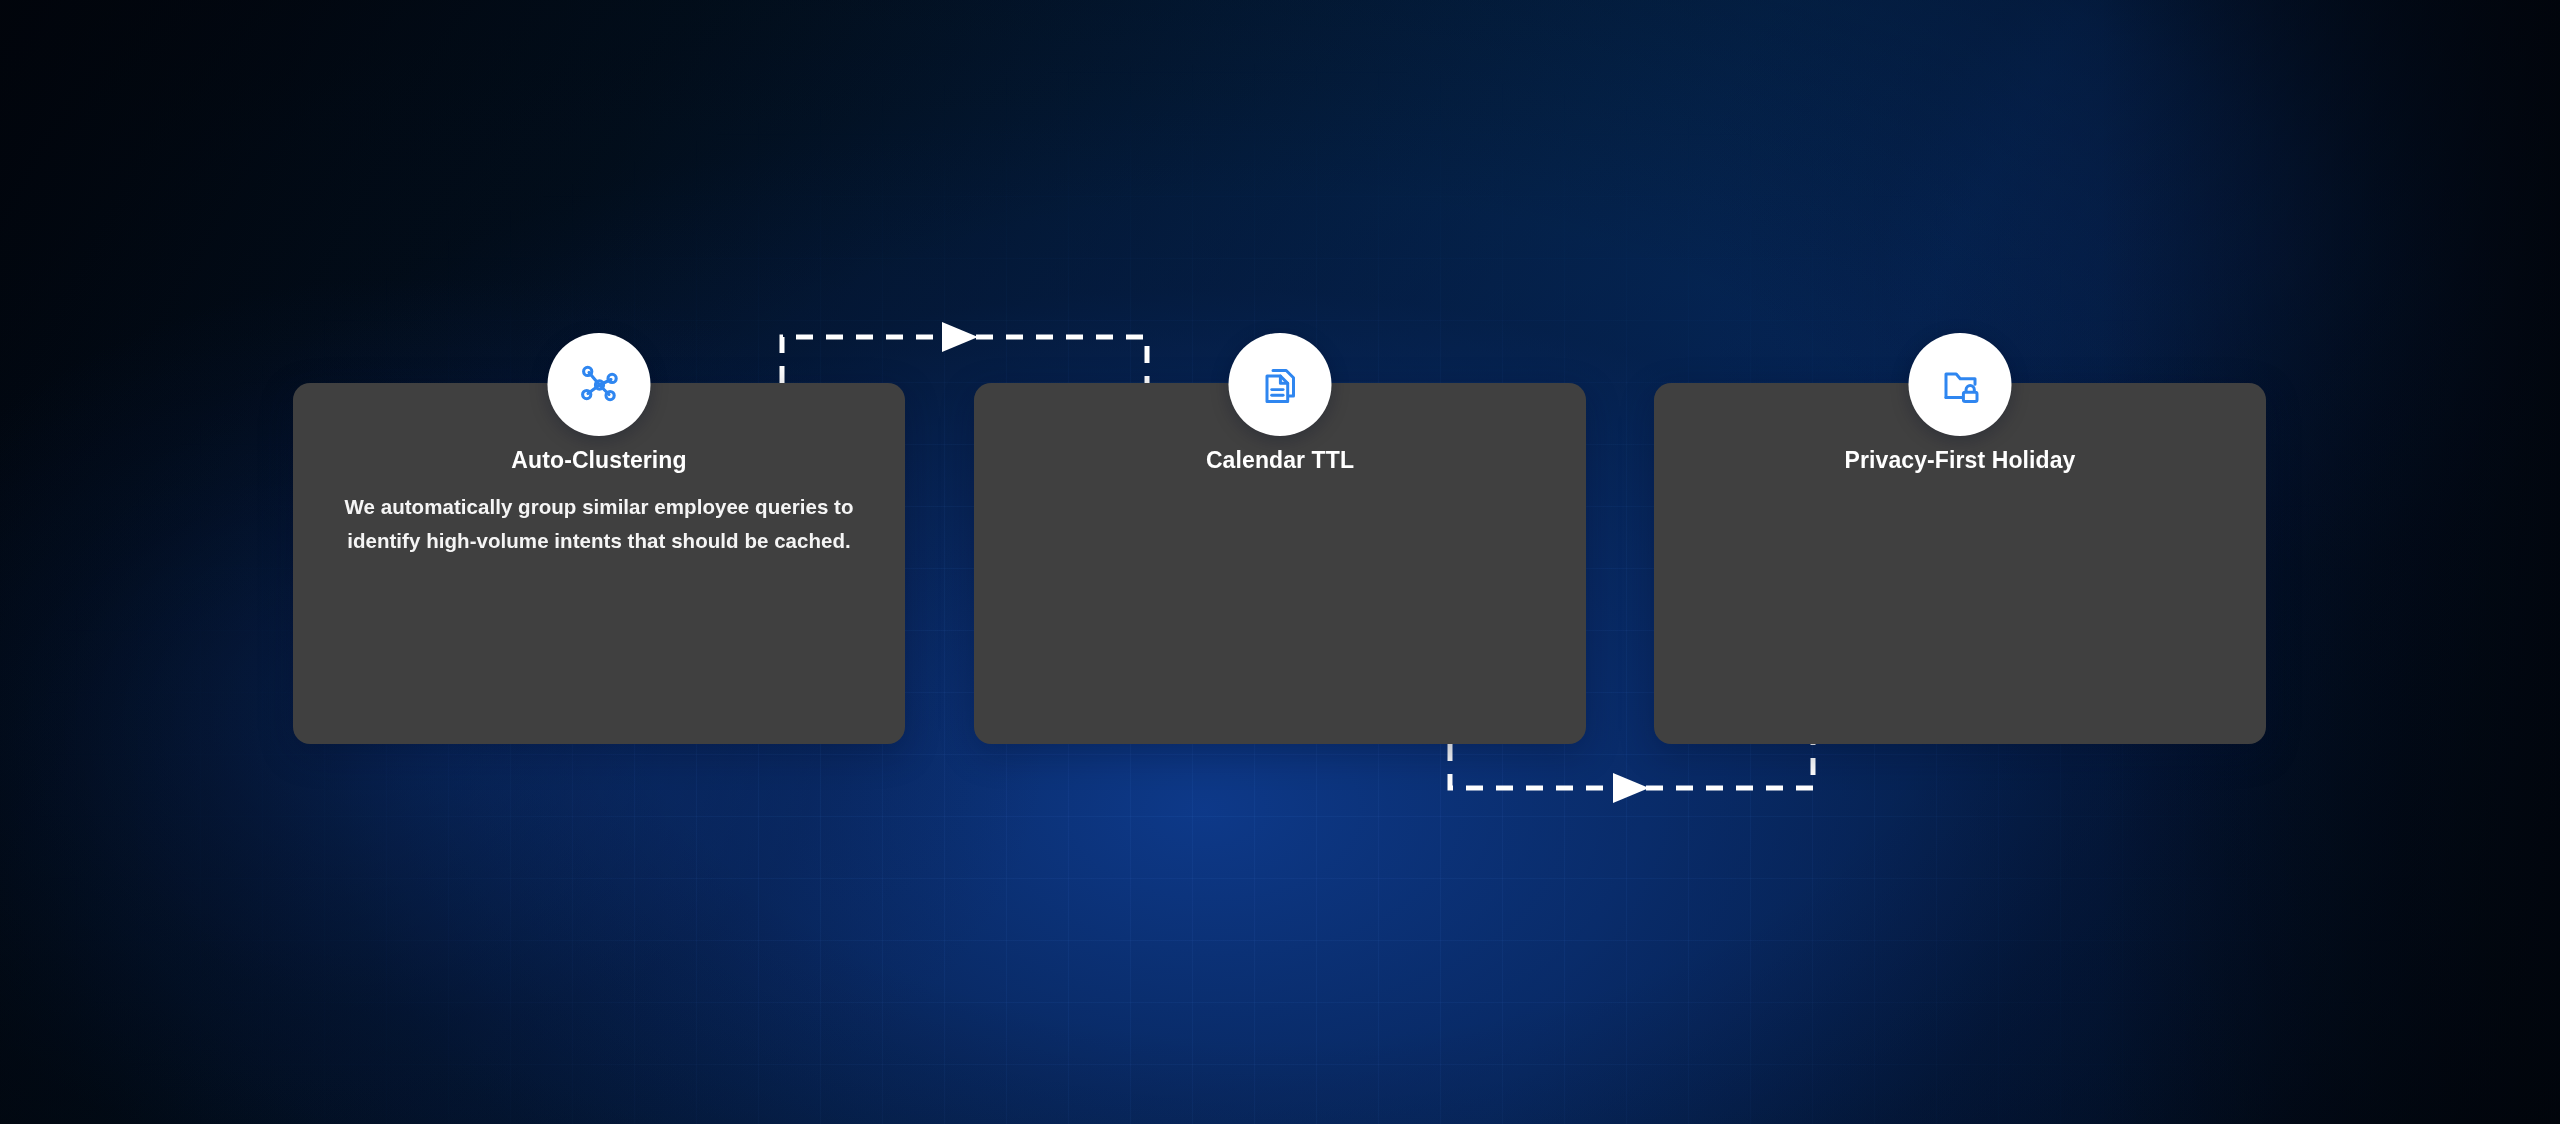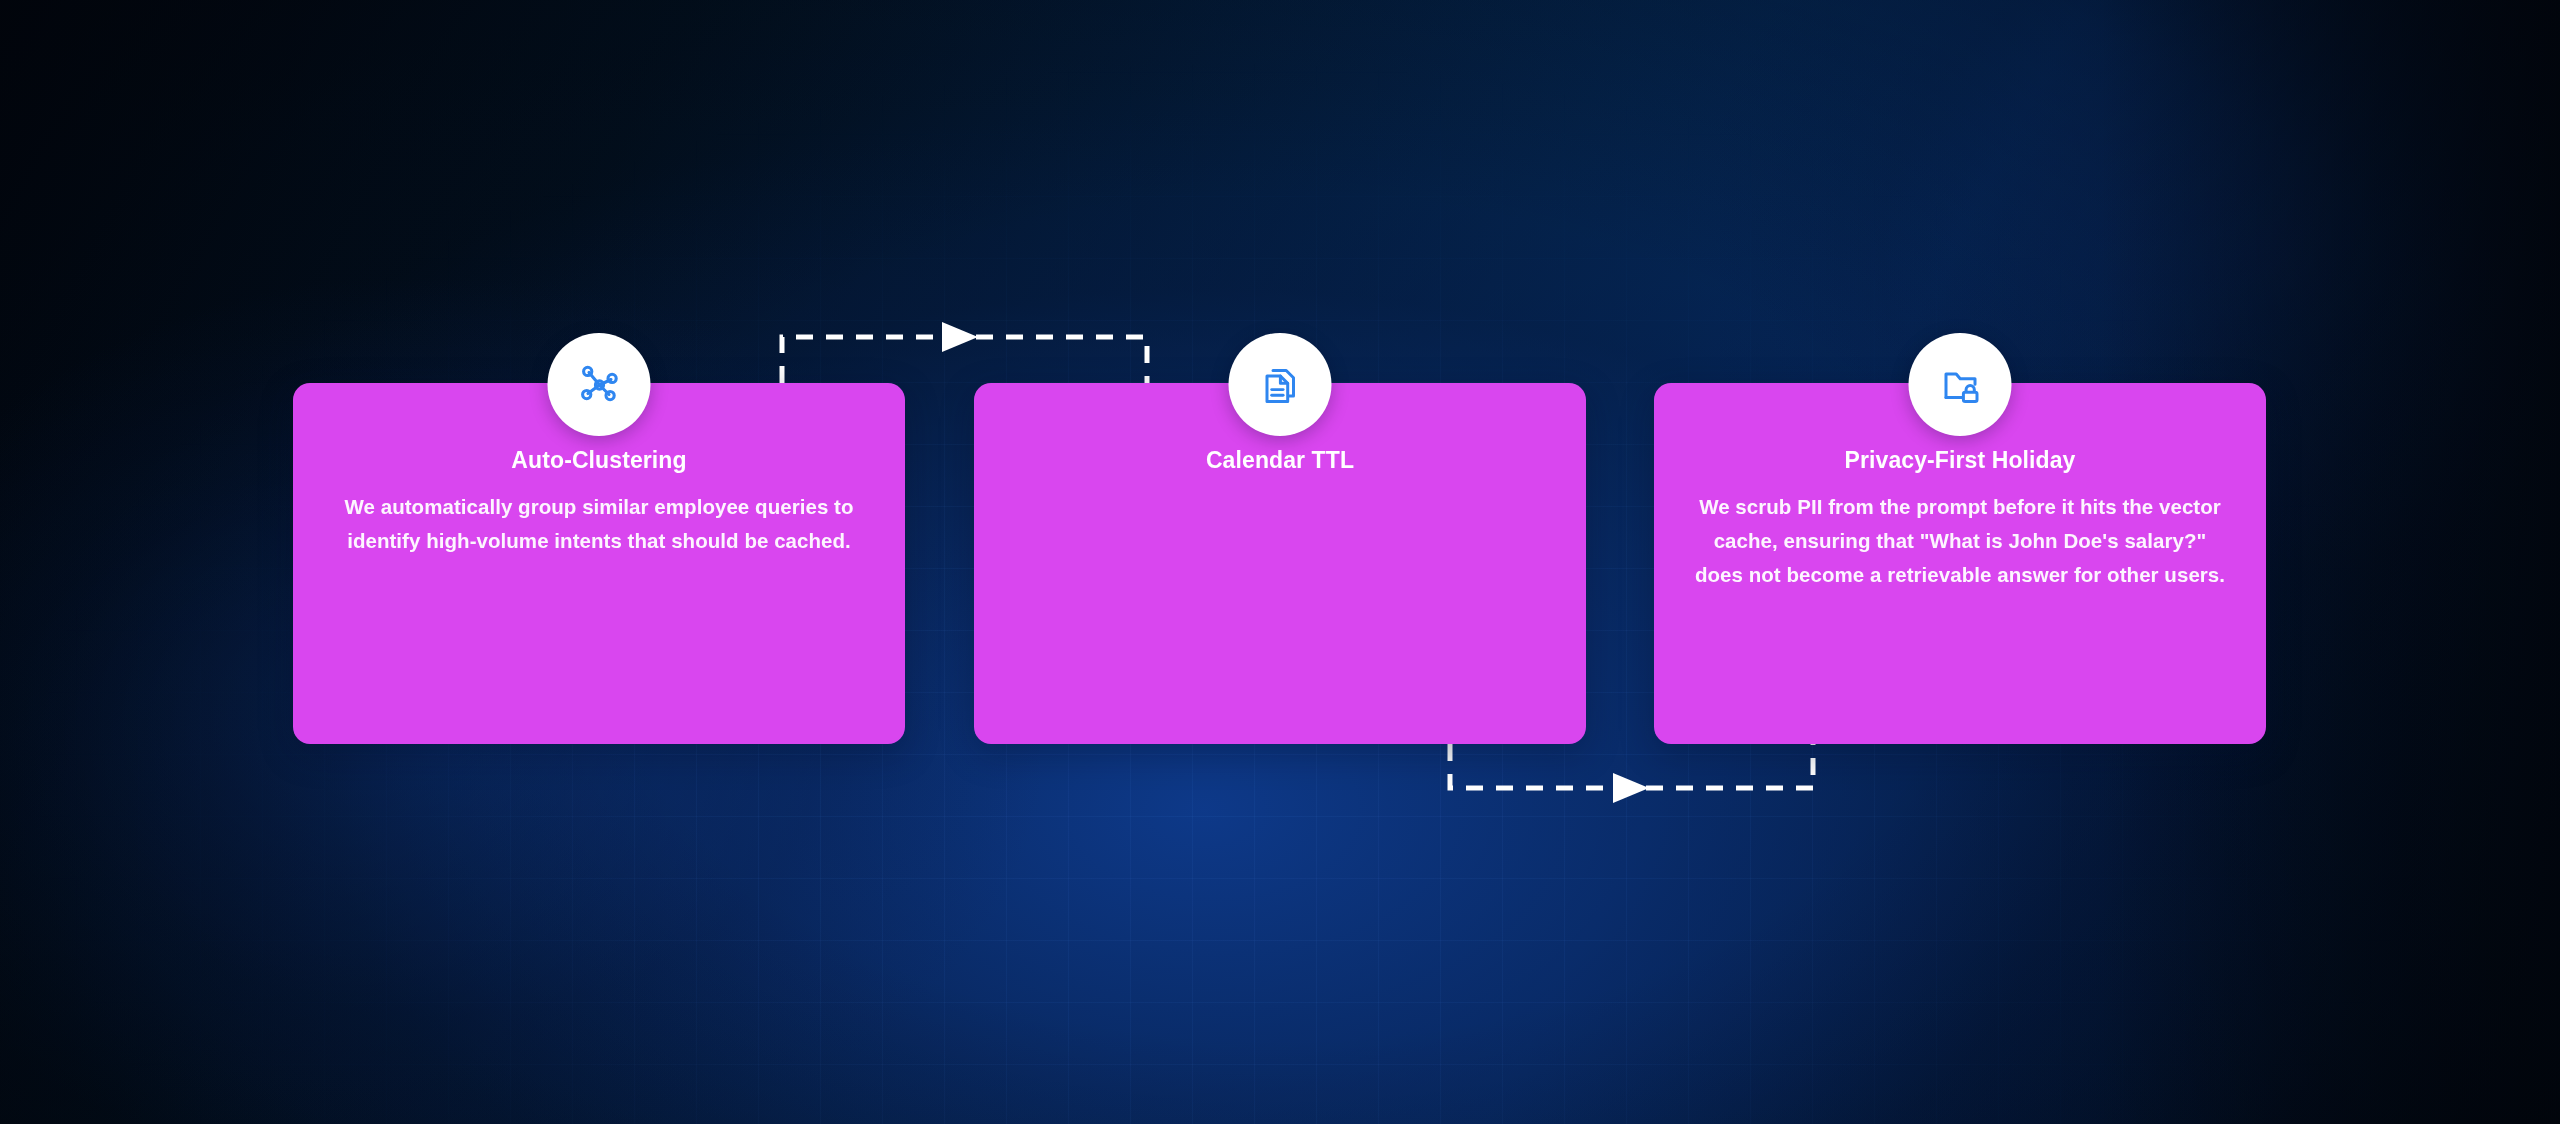--- a/index.html
+++ b/index.html
@@ -138,21 +138,21 @@
   }
 
   .icon-badge svg { display: block; }
 
   .card {
     position: absolute;
     top: 50px;
     left: 0;
     width: 612px;
     border-radius: 17px;
-    background: #d946ef;
+    background: #404040;
     padding: 63px 34px 30px;
     text-align: center;
     z-index: 2;
     box-shadow: 0 10px 34px rgba(2, 14, 42, 0.30);
   }
 
   .card.c1 { min-height: 361px; }
   .card.c2 { min-height: 361px; }
   .card.c3 { min-height: 361px; }
 
@@ -239,21 +239,20 @@
             <line x1="14.2" y1="27.6" x2="25.6" y2="27.6" stroke="#2f86f0" stroke-width="2.9" stroke-linecap="round"></line>
             <line x1="14.2" y1="33.2" x2="25.6" y2="33.2" stroke="#2f86f0" stroke-width="2.9" stroke-linecap="round"></line>
           </svg>
         </span>
       </div>
     </div>
 
     <div class="card-wrap c3">
       <div class="card c3">
         <div class="card-title">Privacy-First Holiday</div>
-        <div class="card-body">We scrub PII from the prompt before it hits the vector cache, ensuring that "What is John Doe's salary?" does not become a retrievable answer for other users.</div>
       </div>
       <div class="icon-badge">
         <span>
           <svg width="46" height="46" viewBox="0 0 46 46" fill="none">
             <path d="M8.5 35.5 v-23.5 h10.2 l4 4.8 h14.8 v5.4" stroke="#2f86f0" stroke-width="3" stroke-linejoin="round" stroke-linecap="round" fill="none"></path>
             <path d="M8.5 35.5 h16.3" stroke="#2f86f0" stroke-width="3" stroke-linecap="round"></path>
             <path d="M28.6 30.2 v-2.6 a4.1 4.1 0 0 1 8.2 0 v2.6" stroke="#2f86f0" stroke-width="3" stroke-linecap="round" fill="none"></path>
             <rect x="25.9" y="30.2" width="13.6" height="9.3" rx="1.8" stroke="#2f86f0" stroke-width="3" fill="#ffffff"></rect>
           </svg>
         </span>

